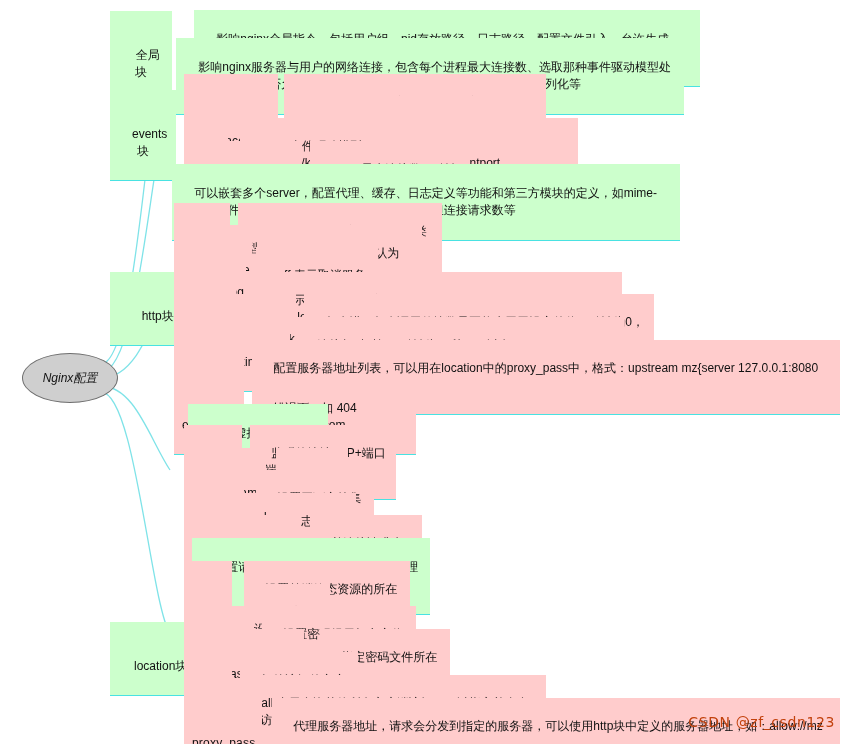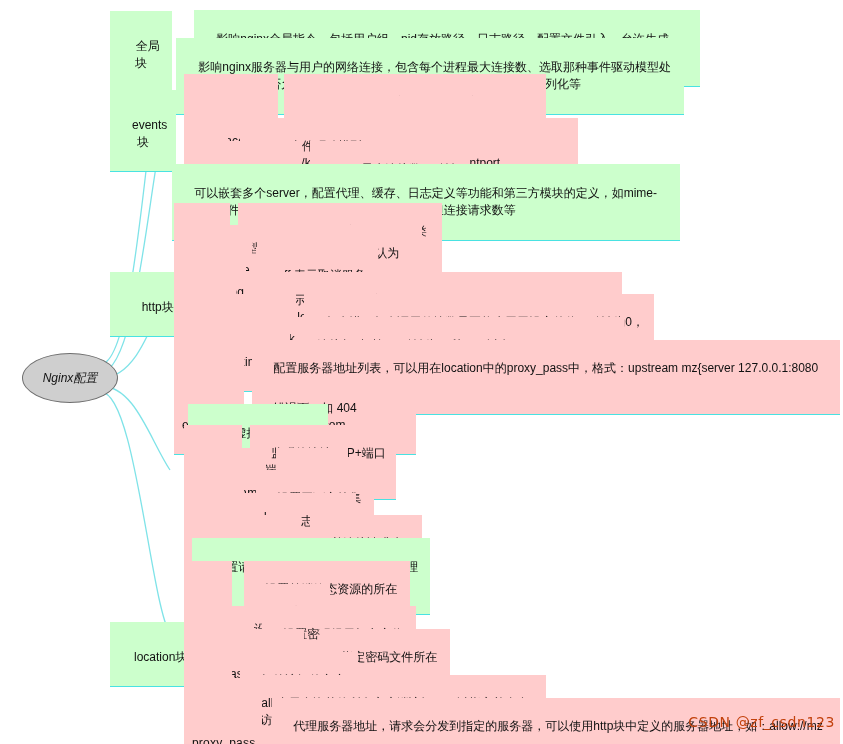--- a/index.html
+++ b/index.html
@@ -57,21 +57,21 @@
     color: #111;
     letter-spacing: 0;
   }
 
   
   .green {
     background: #ccffcc;
     border-bottom: 1.3px solid #49e2e2;
     font-size: 12px;
     line-height: 17px;
-    padding: 10px 7px 3px 7px;
+    padding: 19px 7px 3px 7px;
     color: #111;
   }
   .branch-label {
     text-align: center;
     min-width: 56px;
   }
   .branch-desc {
     padding: 4px 8px 4px 9px;
   }
 

